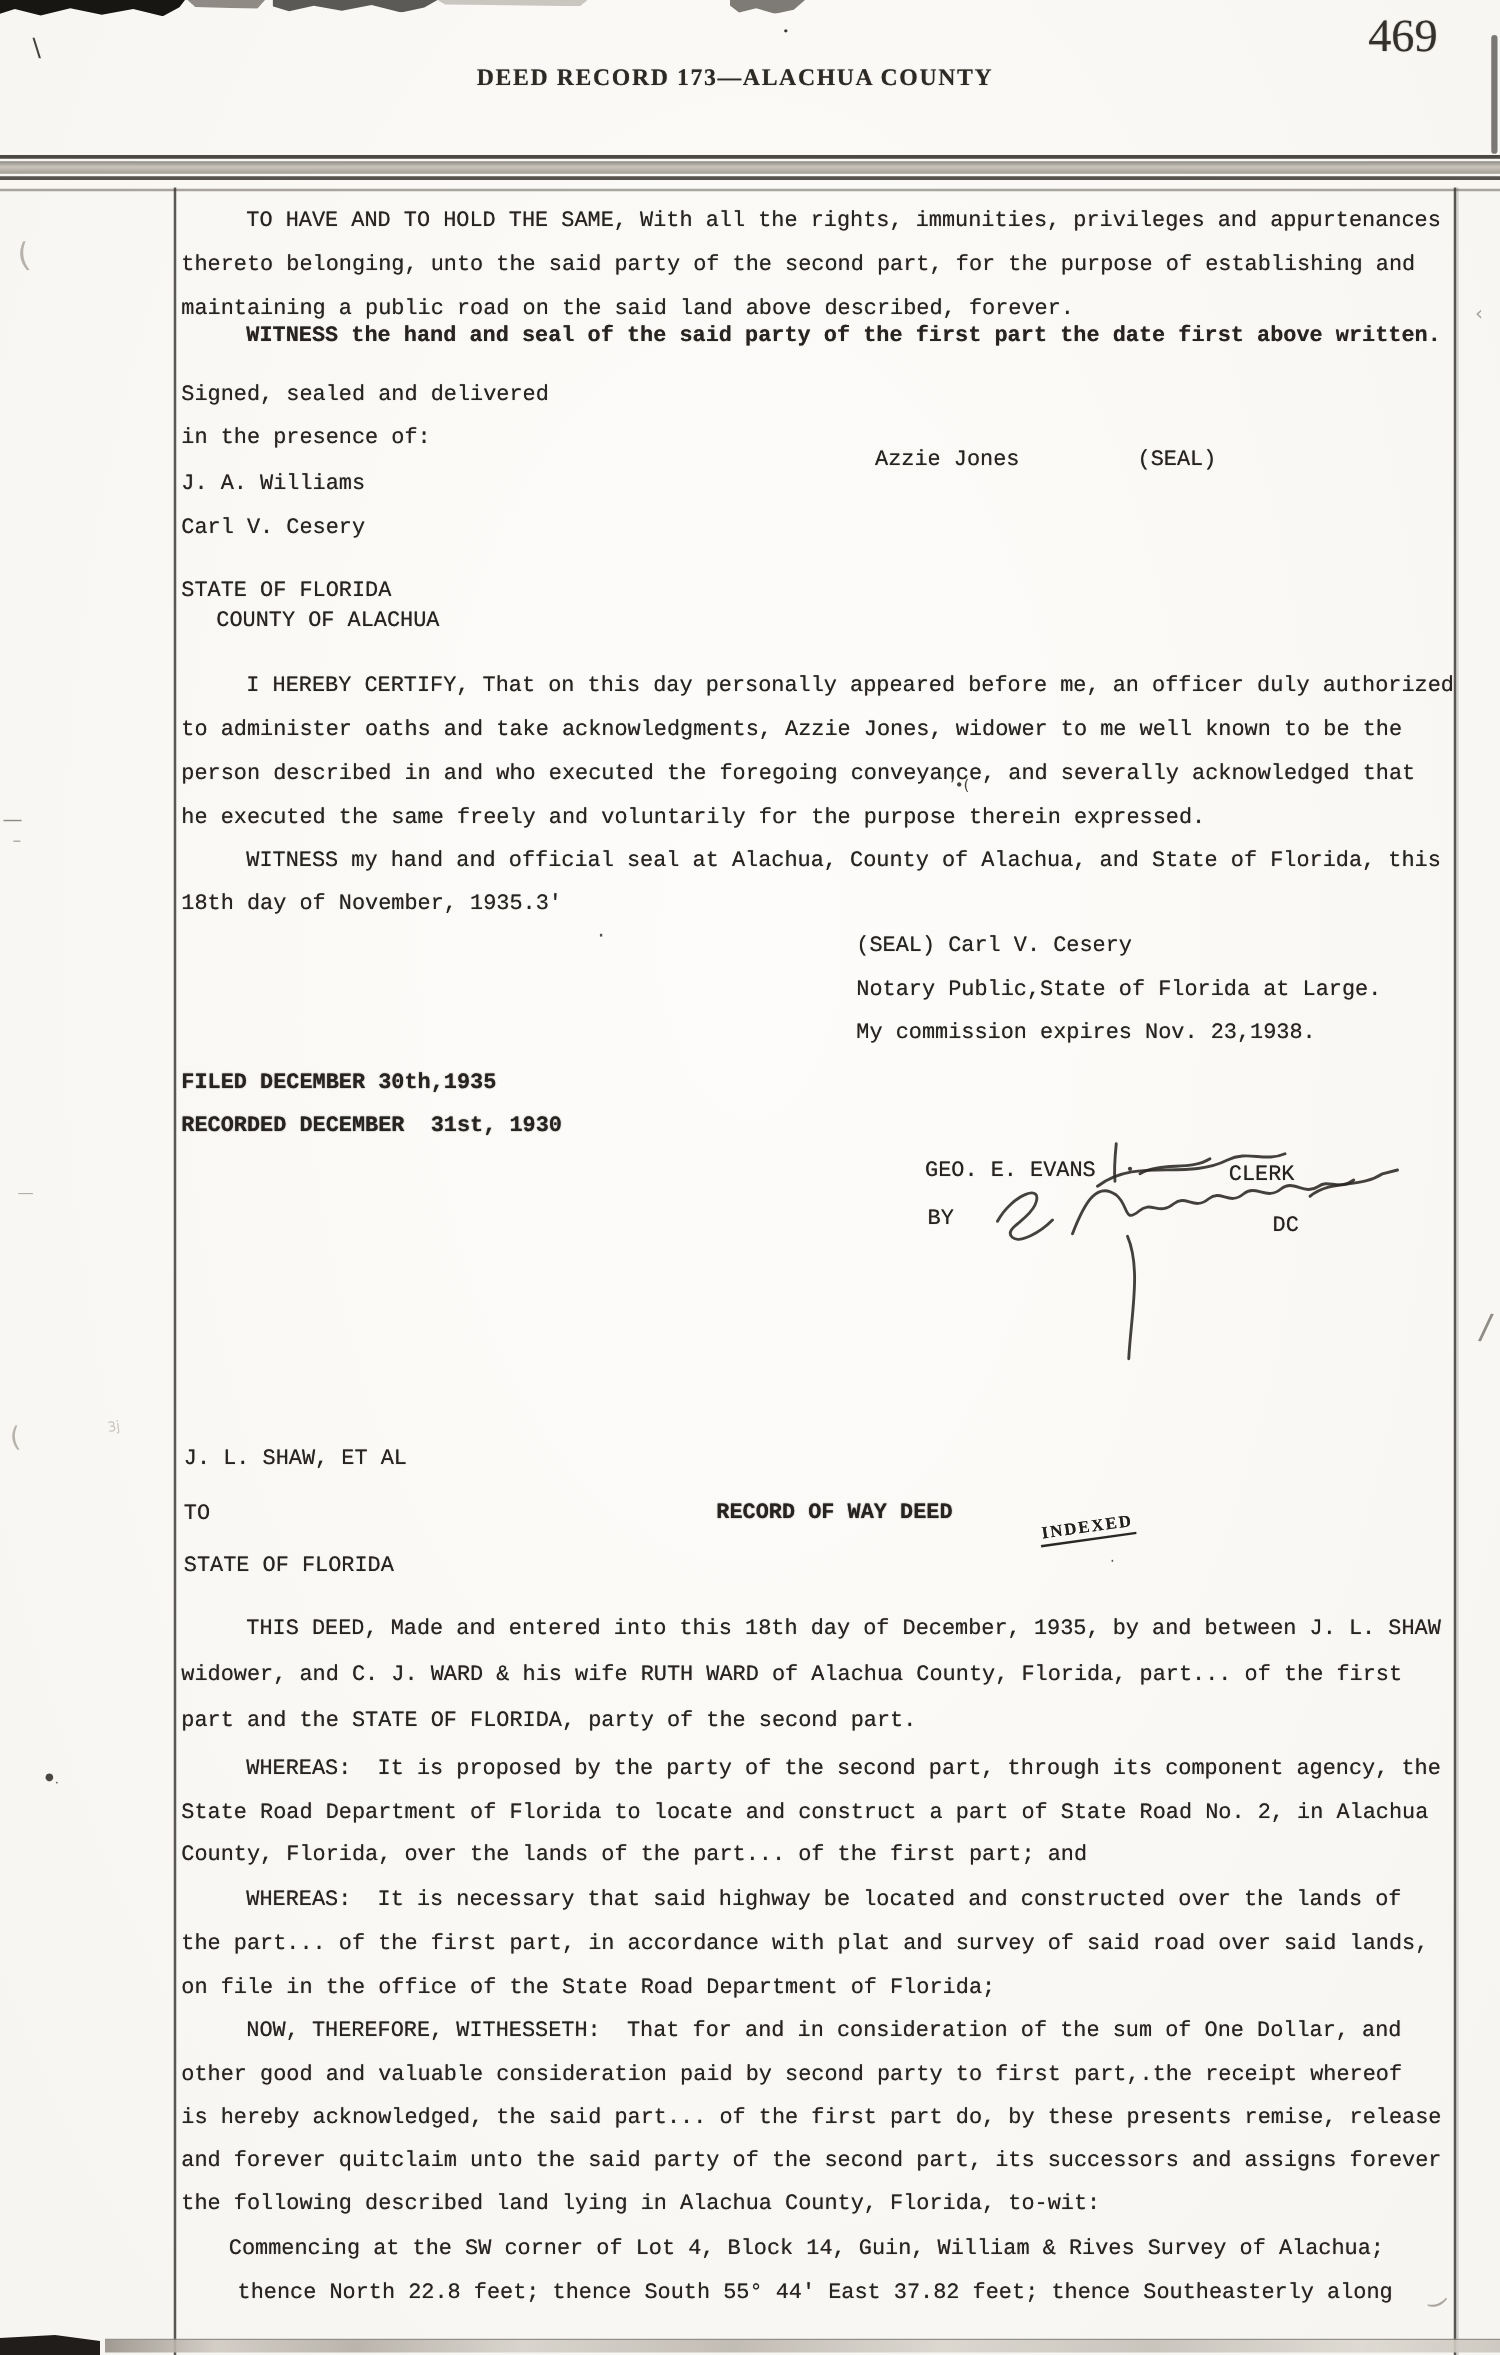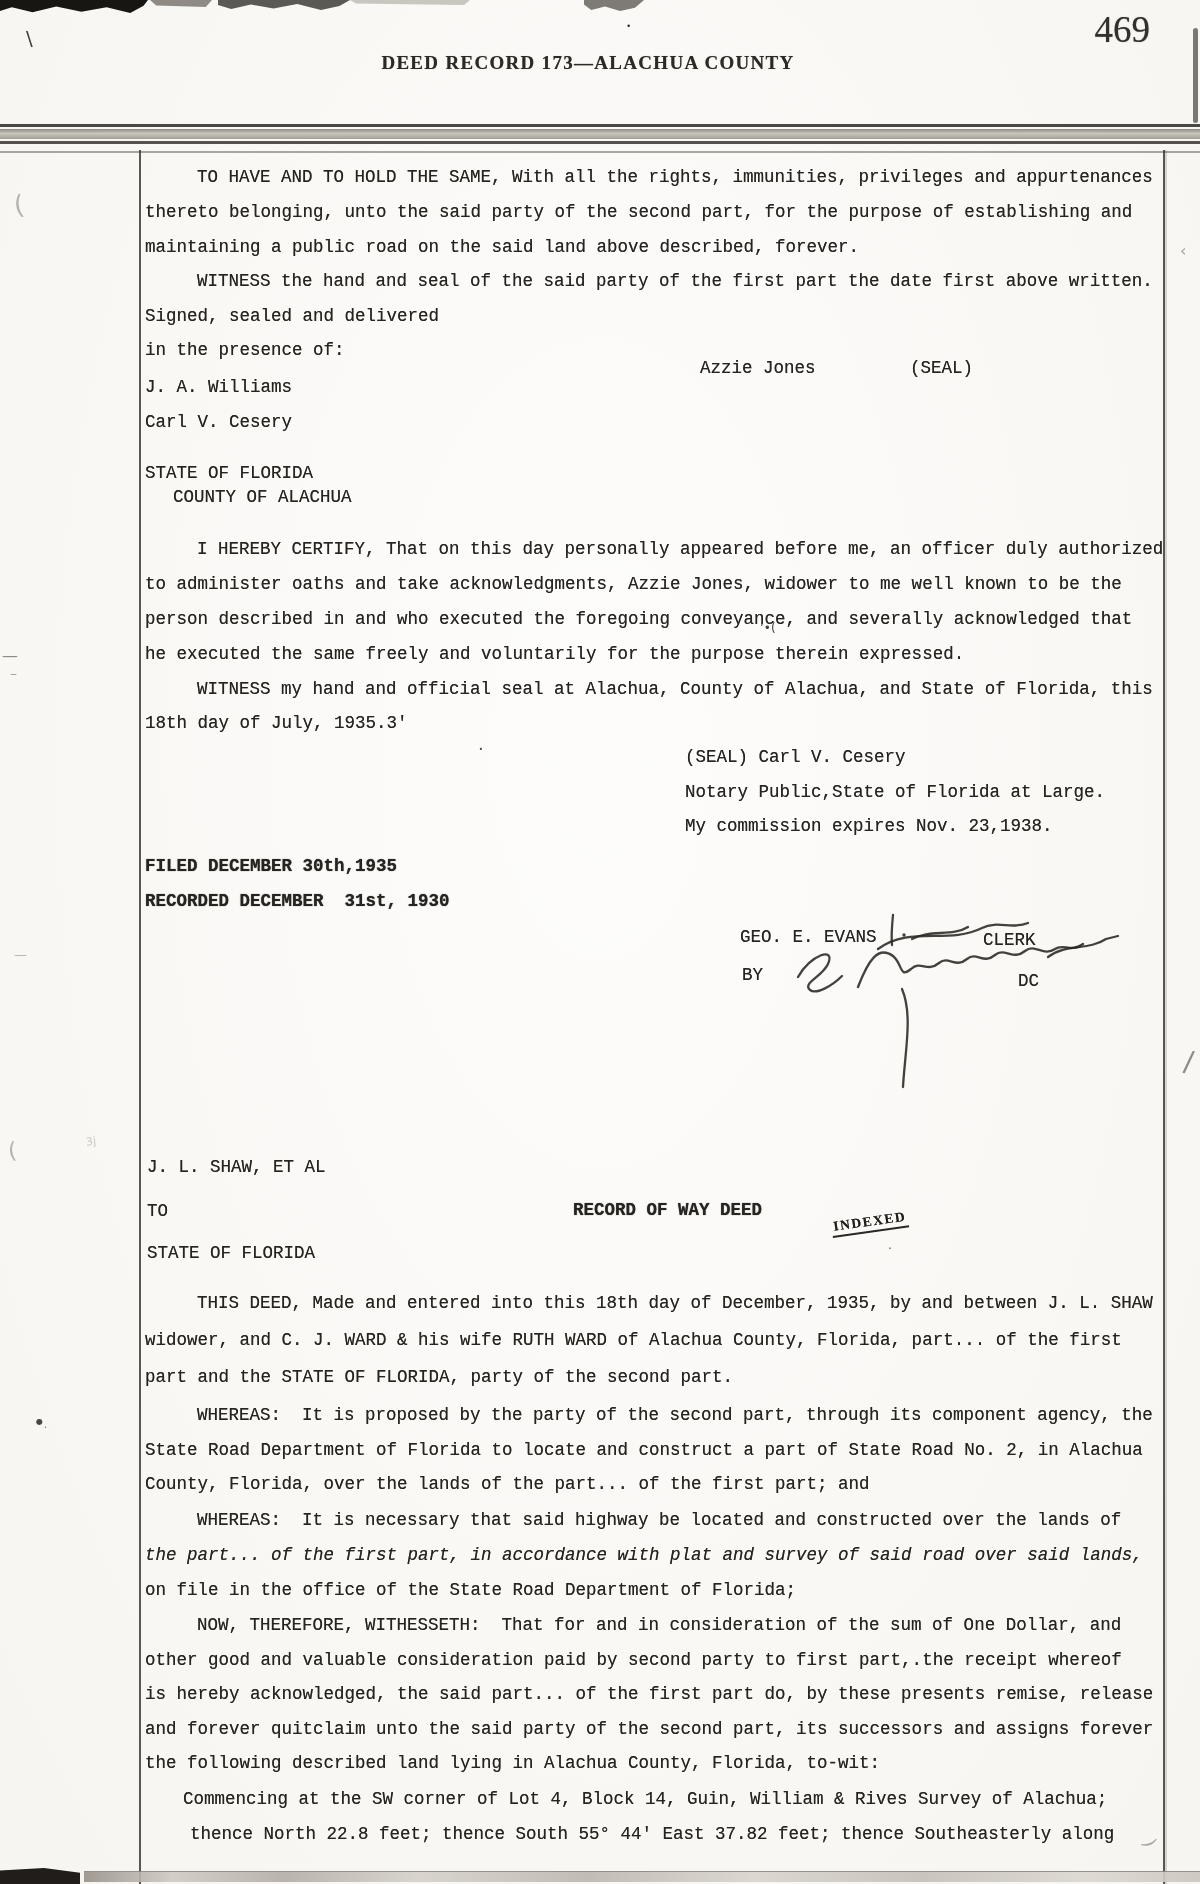--- a/index.html
+++ b/index.html
@@ -94,55 +94,55 @@
   <div class="hr" id="hr-c"></div>
   <div class="hr" id="hr-d"></div>
 
   <div class="vr" id="vr-left"></div>
   <div class="vr" id="vr-right"></div>
 
   <div id="text-layer">
       <div class="tl" style="left: 197px; top: 168px;">TO HAVE AND TO HOLD THE SAME, With all the rights, immunities, privileges and appurtenances</div>
       <div class="tl" style="left: 145px; top: 203px;">thereto belonging, unto the said party of the second part, for the purpose of establishing and</div>
       <div class="tl" style="left: 145px; top: 238px;">maintaining a public road on the said land above described, forever.</div>
-      <div class="tl" style="left: 197px; top: 272px;">WITNESS the hand and seal of the said party of the first part the date first above written.</div>
+      <div class="tl" style="left: 197px; top: 260px; font-weight: bold;">WITNESS the hand and seal of the said party of the first part the date first above written.</div>
       <div class="tl" style="left: 145px; top: 307px; font-family: Liberation Mono, monospace;">Signed, sealed and delivered</div>
       <div class="tl" style="left: 145px; top: 341px;">in the presence of:</div>
       <div class="tl" style="left: 700px; top: 359px;">Azzie Jones         (SEAL)</div>
       <div class="tl" style="left: 145px; top: 378px;">J. A. Williams</div>
       <div class="tl" style="left: 145px; top: 413px;">Carl V. Cesery</div>
       <div class="tl" style="left: 145px; top: 464px;">STATE OF FLORIDA</div>
       <div class="tl" style="left: 145px; top: 488px; margin-left: 28px;">COUNTY OF ALACHUA</div>
       <div class="tl" style="left: 197px; top: 540px;">I HEREBY CERTIFY, That on this day personally appeared before me, an officer duly authorized</div>
       <div class="tl" style="left: 145px; top: 575px;">to administer oaths and take acknowledgments, Azzie Jones, widower to me well known to be the</div>
       <div class="tl" style="left: 145px; top: 610px;">person described in and who executed the foregoing conveyance, and severally acknowledged that</div>
       <div class="tl" style="left: 145px; top: 645px;">he executed the same freely and voluntarily for the purpose therein expressed.</div>
       <div class="tl" style="left: 197px; top: 680px;">WITNESS my hand and official seal at Alachua, County of Alachua, and State of Florida, this</div>
-      <div class="tl" style="left: 145px; top: 714px;">18th day of July, 1935.3′</div>
+      <div class="tl" style="left: 145px; top: 714px;">18th day of November, 1935.3′</div>
       <div class="tl" style="left: 685px; top: 748px;">(SEAL) Carl V. Cesery</div>
       <div class="tl" style="left: 685px; top: 783px;">Notary Public,State of Florida at Large.</div>
       <div class="tl" style="left: 685px; top: 817px;">My commission expires Nov. 23,1938.</div>
       <div class="tl b" style="left: 145px; top: 857px;">FILED DECEMBER 30th,1935</div>
       <div class="tl b" style="left: 145px; top: 892px;">RECORDED DECEMBER  31st, 1930</div>
       <div class="tl" style="left: 740px; top: 928px;">GEO. E. EVANS</div>
       <div class="tl" style="left: 983px; top: 931px;">CLERK</div>
       <div class="tl" style="left: 742px; top: 966px;">BY</div>
       <div class="tl" style="left: 1018px; top: 972px;">DC</div>
       <div class="tl" style="left: 147px; top: 1158px;">J. L. SHAW, ET AL</div>
       <div class="tl" style="left: 147px; top: 1202px;">TO</div>
       <div class="tl b" style="left: 573px; top: 1201px;">RECORD OF WAY DEED</div>
       <div class="tl" style="left: 147px; top: 1244px;">STATE OF FLORIDA</div>
       <div class="tl" style="left: 197px; top: 1294px;">THIS DEED, Made and entered into this 18th day of December, 1935, by and between J. L. SHAW</div>
       <div class="tl" style="left: 145px; top: 1331px;">widower, and C. J. WARD &amp; his wife RUTH WARD of Alachua County, Florida, part... of the first</div>
       <div class="tl" style="left: 145px; top: 1368px;">part and the STATE OF FLORIDA, party of the second part.</div>
       <div class="tl" style="left: 197px; top: 1406px;">WHEREAS:  It is proposed by the party of the second part, through its component agency, the</div>
       <div class="tl" style="left: 145px; top: 1441px;">State Road Department of Florida to locate and construct a part of State Road No. 2, in Alachua</div>
       <div class="tl" style="left: 145px; top: 1475px;">County, Florida, over the lands of the part... of the first part; and</div>
       <div class="tl" style="left: 197px; top: 1511px;">WHEREAS:  It is necessary that said highway be located and constructed over the lands of</div>
-      <div class="tl" style="left: 145px; top: 1546px; font-style: italic;">the part... of the first part, in accordance with plat and survey of said road over said lands,</div>
+      <div class="tl" style="left: 145px; top: 1546px;">the part... of the first part, in accordance with plat and survey of said road over said lands,</div>
       <div class="tl" style="left: 145px; top: 1581px;">on file in the office of the State Road Department of Florida;</div>
       <div class="tl" style="left: 197px; top: 1616px;">NOW, THEREFORE, WITHESSETH:  That for and in consideration of the sum of One Dollar, and</div>
       <div class="tl" style="left: 145px; top: 1651px;">other good and valuable consideration paid by second party to first part,.the receipt whereof</div>
       <div class="tl" style="left: 145px; top: 1685px;">is hereby acknowledged, the said part... of the first part do, by these presents remise, release</div>
       <div class="tl" style="left: 145px; top: 1720px;">and forever quitclaim unto the said party of the second part, its successors and assigns forever</div>
       <div class="tl" style="left: 145px; top: 1754px;">the following described land lying in Alachua County, Florida, to-wit:</div>
       <div class="tl" style="left: 183px; top: 1790px;">Commencing at the SW corner of Lot 4, Block 14, Guin, William &amp; Rives Survey of Alachua;</div>
       <div class="tl" style="left: 190px; top: 1825px;">thence North 22.8 feet; thence South 55° 44' East 37.82 feet; thence Southeasterly along</div>
       <span class="art" style="left: 26px; top: 28px; font-size: 20px; color: rgb(69, 66, 62);">\</span>
       <span class="art" style="left: 626px; top: 22px; font-size: 9px; color: rgb(58, 55, 51);">•</span>

